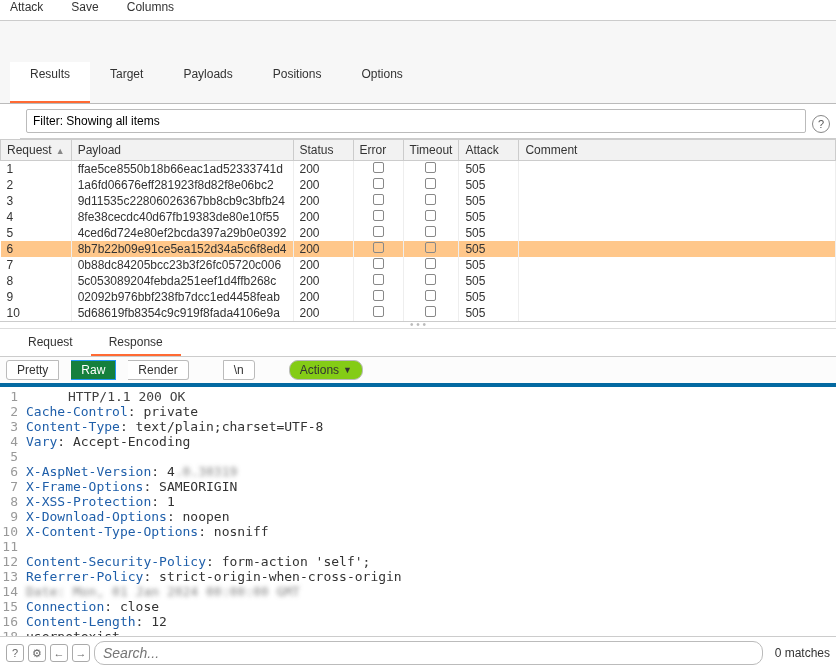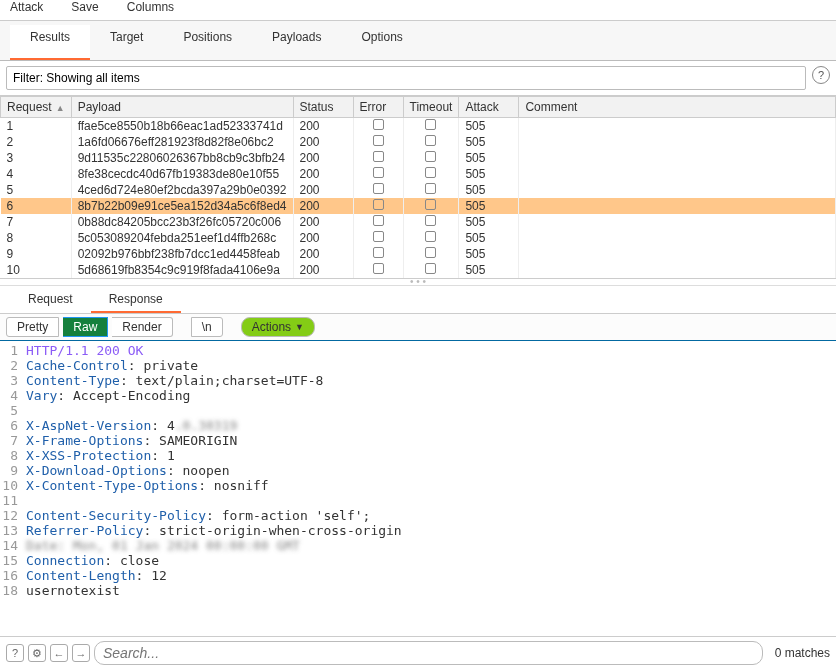--- a/index.html
+++ b/index.html
@@ -2,24 +2,24 @@
 <html><head>
 <meta charset="utf-8">
 <style>
 * { margin: 0; padding: 0; box-sizing: border-box; }
 body { font-family: "Segoe UI", Tahoma, sans-serif; font-size: 12px; color: #333; background: #fff; width: 836px; height: 669px; overflow: hidden; display: flex; flex-direction: column; }
 
 .top-menu { display: flex; gap: 28px; padding: 0 10px 6px; border-bottom: 1px solid #ccc; }
 .top-menu span { cursor: pointer; }
 
 .main-tabs { display: flex; padding: 4px 10px 0; border-bottom: 1px solid #bbb; background: #f7f7f7; }
-.main-tab { padding: 5px 20px 14px; cursor: pointer; position: relative; }
+.main-tab { padding: 5px 20px 20px; cursor: pointer; position: relative; margin-top: 37px; }
 .main-tab.active { border-bottom: 2px solid #ff6a33; font-weight: 500; background: #fff; }
 
-.filter-row { display: flex; align-items: flex-start; padding: 5px 6px; border-bottom: 1px solid #ccc; gap: 6px; }
+.filter-row { display: flex; align-items: flex-end; padding: 5px 6px; border-bottom: 1px solid #ccc; gap: 6px; margin-left: 20px; }
 .filter-row input { flex: 1; padding: 4px 6px; border: 1px solid #bbb; border-radius: 2px; font-size: 12px; }
 .help-circ { width: 18px; height: 18px; border: 1px solid #888; border-radius: 50%; display: flex; align-items: center; justify-content: center; font-size: 11px; color: #555; cursor: pointer; }
 
 .table-wrap { flex: 0 0 auto; }
 .tbl { width: 100%; border-collapse: collapse; font-size: 12px; }
 .tbl th { background: #f2f2f2; border: 1px solid #ccc; padding: 3px 6px; font-weight: 500; text-align: left; position: relative; }
 .tbl td { border-right: 1px solid #eee; padding: 1px 6px; white-space: nowrap; }
 .tbl tr.selected td { background: #ffc78a; }
 .c-req { width: 70px; }
 .c-pay { width: 220px; }
@@ -30,57 +30,57 @@
 .c-cmt { }
 .sort-arr { font-size: 9px; color: #888; margin-left: 4px; }
 .cb { width: 11px; height: 11px; border: 1px solid #888; display: inline-block; border-radius: 2px; }
 
 .dots-sep { text-align: center; color: #bbb; font-size: 10px; border-top: 1px solid #ccc; border-bottom: 1px solid #ddd; line-height: 6px; }
 
 .det-tabs { display: flex; padding: 2px 10px 0; border-bottom: 1px solid #ccc; }
 .det-tab { padding: 4px 18px 5px; cursor: pointer; position: relative; }
 .det-tab.active { border-bottom: 2px solid #ff6a33; }
 
-.view-bar { display: flex; align-items: center; padding: 3px 6px; border-bottom: 1px solid #0369a1; gap: 4px; background: #fcfcfc; }
+.view-bar { display: flex; align-items: center; padding: 3px 6px; border-bottom: 4px solid #0369a1; gap: 12px; background: #fcfcfc; }
 .v-btn { border: 1px solid #bbb; padding: 2px 10px; font-size: 12px; cursor: pointer; background: #fff; }
 .v-btn + .v-btn { border-left: none; }
 .v-btn.first { border-radius: 3px 0 0 3px; }
 .v-btn.last { border-radius: 0 3px 3px 0; }
 .v-btn.active { background: #15803d; color: #fff; border-color: #2196f3; }
 .v-sep { width: 10px; }
 .act-btn { border: 1px solid #bbb; padding: 2px 10px; font-size: 12px; cursor: pointer; background: #84cc16; border-radius: 9px; display: flex; align-items: center; gap: 4px; }
 .caret { font-size: 9px; }
 
 .resp-body { flex: 1; overflow: auto; font-family: Consolas, monospace; font-size: 13px; padding: 2px 0; }
 .ln { display: flex; }
 .lnn { width: 26px; text-align: right; color: #999; padding-right: 8px; user-select: none; flex-shrink: 0; }
 .lnc { white-space: pre; }
 .hname { color: #1f5faa; }
-.status-line { color: #8b5cf6; }
+.status-line { color: #404040; margin-left: 42px; }
 .blur { color: transparent; text-shadow: 0 0 4px rgba(100,100,100,0.8); }
 
 .bottom { border-top: 1px solid #ccc; display: flex; align-items: center; padding: 4px 6px; gap: 4px; }
 .bot-ico { width: 18px; height: 18px; border: 1px solid #aaa; border-radius: 3px; display: flex; align-items: center; justify-content: center; font-size: 11px; color: #666; cursor: pointer; }
 .bottom input { flex: 1; padding: 3px 8px; border: 1px solid #bbb; border-radius: 10px; font-size: 14px; font-style: italic; color: #888; }
 .matches { font-size: 12px; color: #333; padding-left: 8px; }
 </style>
 </head>
 <body>
 
 <div class="top-menu">
   <span>Attack</span>
   <span>Save</span>
   <span>Columns</span>
 </div>
 
 <div class="main-tabs">
   <div class="main-tab active">Results</div>
   <div class="main-tab">Target</div>
+  <div class="main-tab">Payloads</div>
   <div class="main-tab">Positions</div>
-  <div class="main-tab">Payloads</div>
   <div class="main-tab">Options</div>
 </div>
 
 <div class="filter-row">
   <input value="Filter: Showing all items" style="">
   <div class="help-circ">?</div>
 </div>
 
 <div class="table-wrap">
   <table class="tbl">

